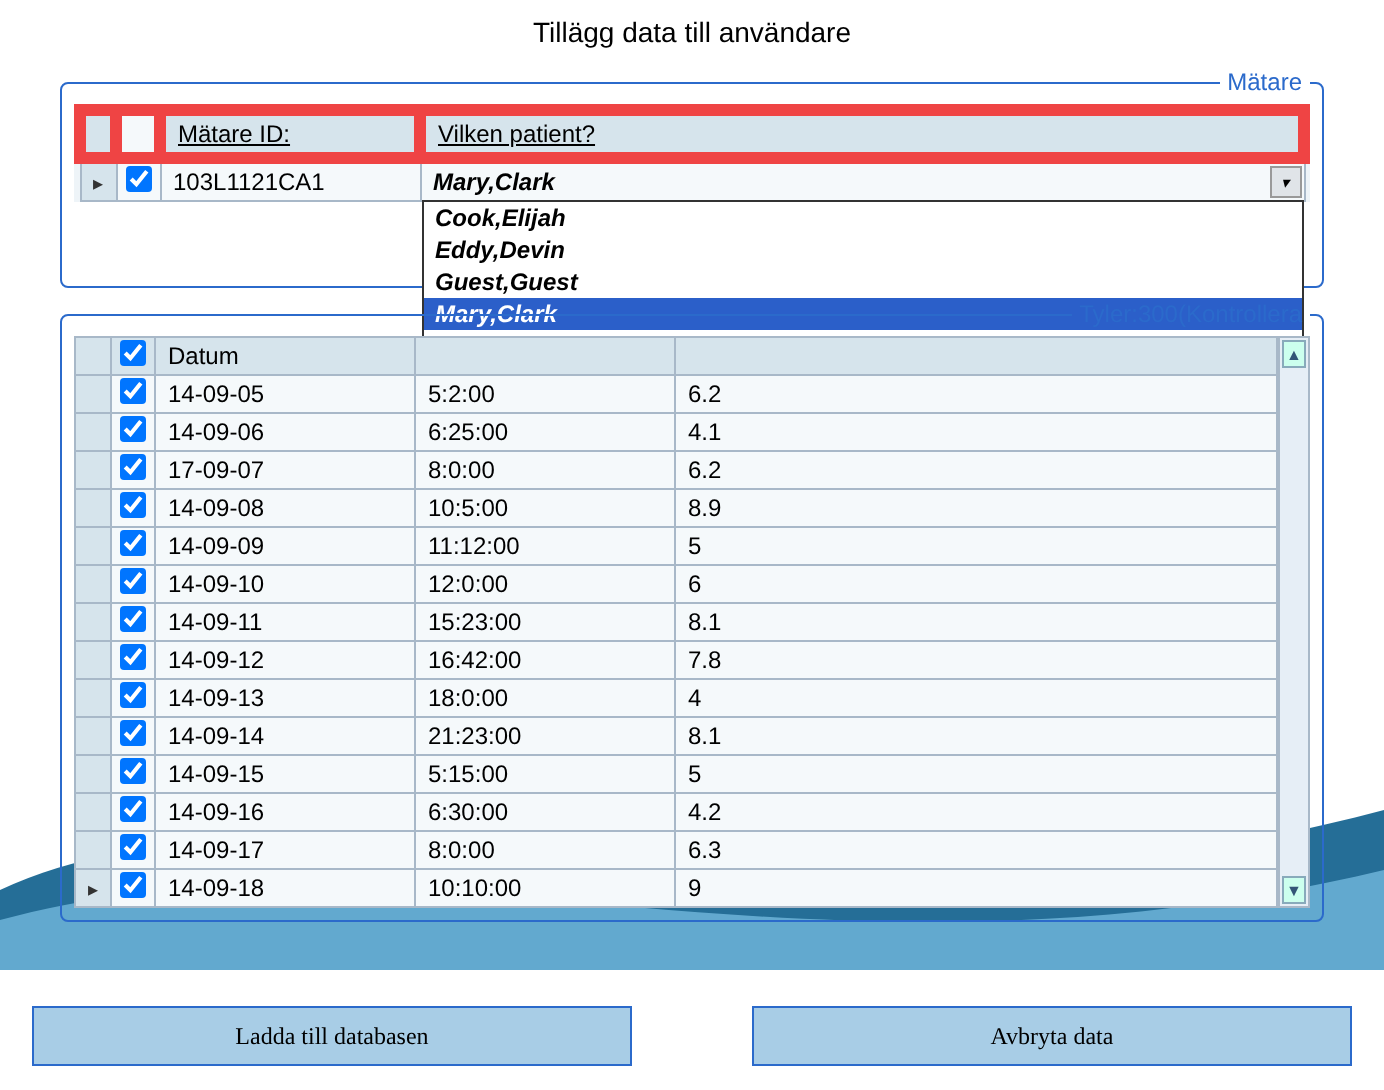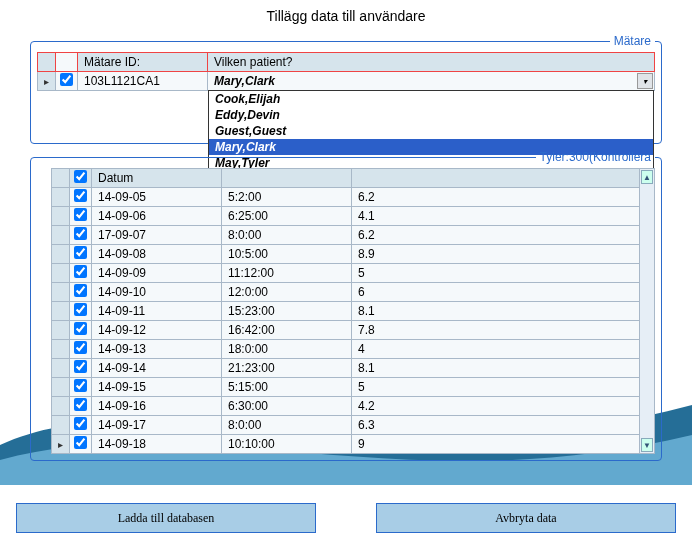--- a/index.html
+++ b/index.html
@@ -47,24 +47,25 @@
   }
   .matare-group { height: 110px; }
   .rekord-group { }
   .grid {
     width: 100%;
     border-collapse: collapse;
     background: #eef4f8;
   }
   .grid th {
     background: #d6e4ec;
-    border: 1px solid #ef4444;
+    border: 6px solid #ef4444;
     text-align: left;
     padding: 2px 6px;
     font-weight: normal;
+    text-decoration: underline;
   }
   .grid td {
     border: 1px solid #a8b8c8;
     padding: 2px 6px;
     height: 18px;
     background: #f5f9fb;
   }
   .grid .rowhdr {
     width: 18px;
     background: #d6e4ec;
@@ -135,21 +136,20 @@
   .records-container {
     display: flex;
   }
   .records-table-wrap {
     flex: 1;
     overflow: hidden;
   }
   .records {
     width: 100%;
     border-collapse: collapse;
-    margin-left: 14px;
   }
   .records th {
     background: #d6e4ec;
     border: 1px solid #a8b8c8;
     text-align: left;
     padding: 2px 6px;
     font-weight: normal;
   }
   .records td {
     border: 1px solid #a8b8c8;

